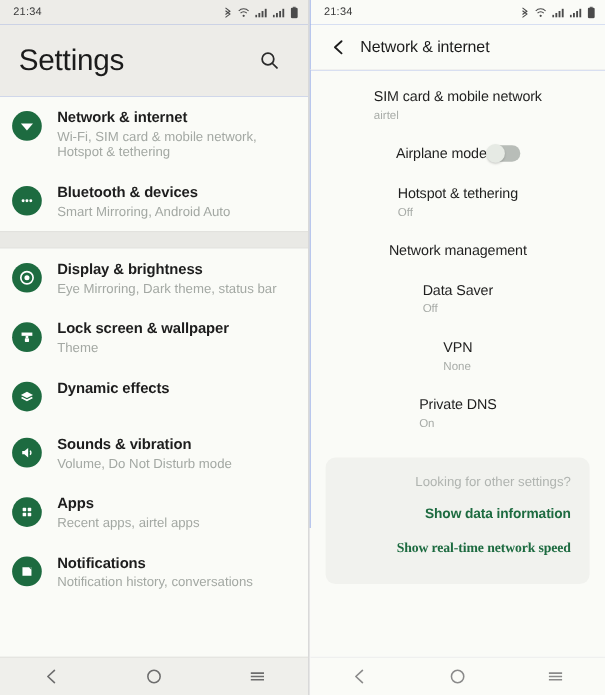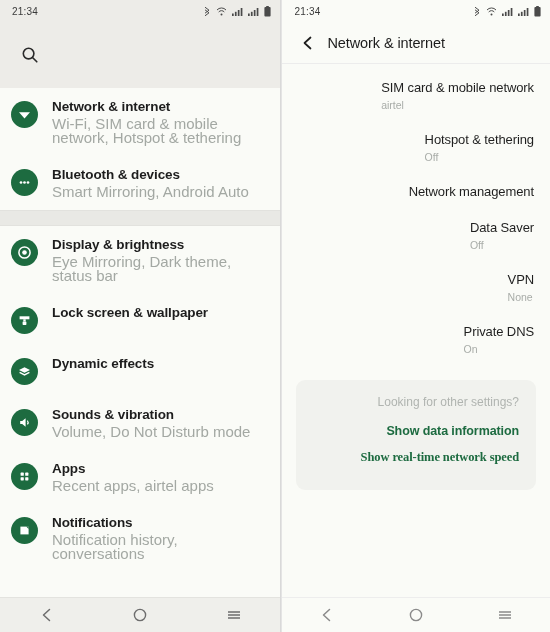--- a/index.html
+++ b/index.html
@@ -114,21 +114,21 @@
     min-width: 0;
   }
   .srow .title {
     font-size: 13.5px;
     color: #1d1d1d;
     font-weight: bold;
     line-height: 16px;
     letter-spacing: -0.1px;
   }
   .srow .sub {
-    font-size: 15px;
+    font-size: 12px;
     color: #a3a8a3;
     line-height: 14px;
     margin-top: 2px;
   }
 
   
   .net-header {
     background: #fafbf7;
     height: 42px;
     flex: 0 0 42px;
@@ -153,21 +153,21 @@
   
   .net-body {
     flex: 1 1 auto;
     background: #fafbf7;
     padding-top: 6px;
     overflow: hidden;
   }
   .nrow {
     display: flex;
     align-items: center;
-    justify-content: flex-end;
+    justify-content: center;
     padding: 9px 16px 10px 16px;
     cursor: pointer;
     min-height: 34px;
     box-sizing: border-box;
   }
   .nrow .ntexts { min-width: 0; }
   .nrow .ntitle {
     font-size: 13px;
     color: #1f1f1f;
     line-height: 17px;
@@ -210,21 +210,21 @@
   }
   .other-card .card-title {
     font-size: 12px;
     color: #b0b4b0;
     margin-bottom: 15px;
   }
   .other-link {
     font-size: 12.5px;
     color: #1d6b40;
     font-weight: bold;
-    margin-bottom: 12px;
+    margin-bottom: 17px;
     cursor: pointer;
     letter-spacing: -0.1px;
   }
   .other-link:last-child { margin-bottom: 9px; font-family: Liberation Serif, serif; }
 
   
   .navbar {
     height: 35px;
     flex: 0 0 35px;
     display: flex;
@@ -281,20 +281,21 @@
         <span>
           <svg width="7" height="11" viewBox="0 0 7 11">
               <rect x="2.2" y="0" width="2.6" height="1.1" fill="#4a4a4a"></rect>
               <rect x="0.4" y="1.1" width="6.2" height="9.4" rx="1" fill="#4a4a4a"></rect>
             </svg>
         </span>
       </div>
     </div>
 
     <div class="settings-header">
+      <div class="settings-title">Settings</div>
       <div class="search-btn">
         <svg width="18" height="18" viewBox="0 0 18 18">
             <circle cx="7.6" cy="7.6" r="5.3" fill="none" stroke="#2a2a2a" stroke-width="1.6"></circle>
             <line x1="11.5" y1="11.5" x2="15.8" y2="15.8" stroke="#2a2a2a" stroke-width="1.6" stroke-linecap="round"></line>
           </svg>
       </div>
     </div>
 
     <div class="settings-body">
 
@@ -343,20 +344,21 @@
         <div class="srow">
           <div class="icon-wrap">
             <svg width="15" height="15" viewBox="0 0 15 15">
                 <rect x="2.6" y="3.3" width="9.8" height="3" fill="#ffffff"></rect>
                 <rect x="6.3" y="6.3" width="2.4" height="2.2" fill="#ffffff"></rect>
                 <rect x="5.6" y="8.5" width="3.8" height="3.4" rx="0.6" fill="#ffffff"></rect>
               </svg>
           </div>
           <div class="texts">
             <div class="title">Lock screen &amp; wallpaper</div>
+            <div class="sub">Theme</div>
           </div>
         </div>
         <div class="srow">
           <div class="icon-wrap">
             <svg width="15" height="15" viewBox="0 0 15 15">
                 <path d="M7.5 3.2 L13 6 L7.5 8.8 L2 6 Z" fill="#ffffff"></path>
                 <path d="M2.6 8.4 L7.5 10.9 L12.4 8.4" fill="none" stroke="#ffffff" stroke-width="1.4"></path>
               </svg>
           </div>
           <div class="texts">
@@ -478,20 +480,28 @@
 
     <div class="net-body">
 
       <div class="nrow">
         <div class="ntexts">
           <div class="ntitle">SIM card &amp; mobile network</div>
           <div class="nsub">airtel</div>
         </div>
       </div>
 
+      <div class="nrow">
+        <div class="ntexts">
+          <div class="ntitle">Airplane mode</div>
+        </div>
+        <div class="toggle">
+          <div class="knob"></div>
+        </div>
+      </div>
 
       <div class="nrow">
         <div class="ntexts">
           <div class="ntitle">Hotspot &amp; tethering</div>
           <div class="nsub">Off</div>
         </div>
       </div>
 
       <div class="nrow">
         <div class="ntexts">

